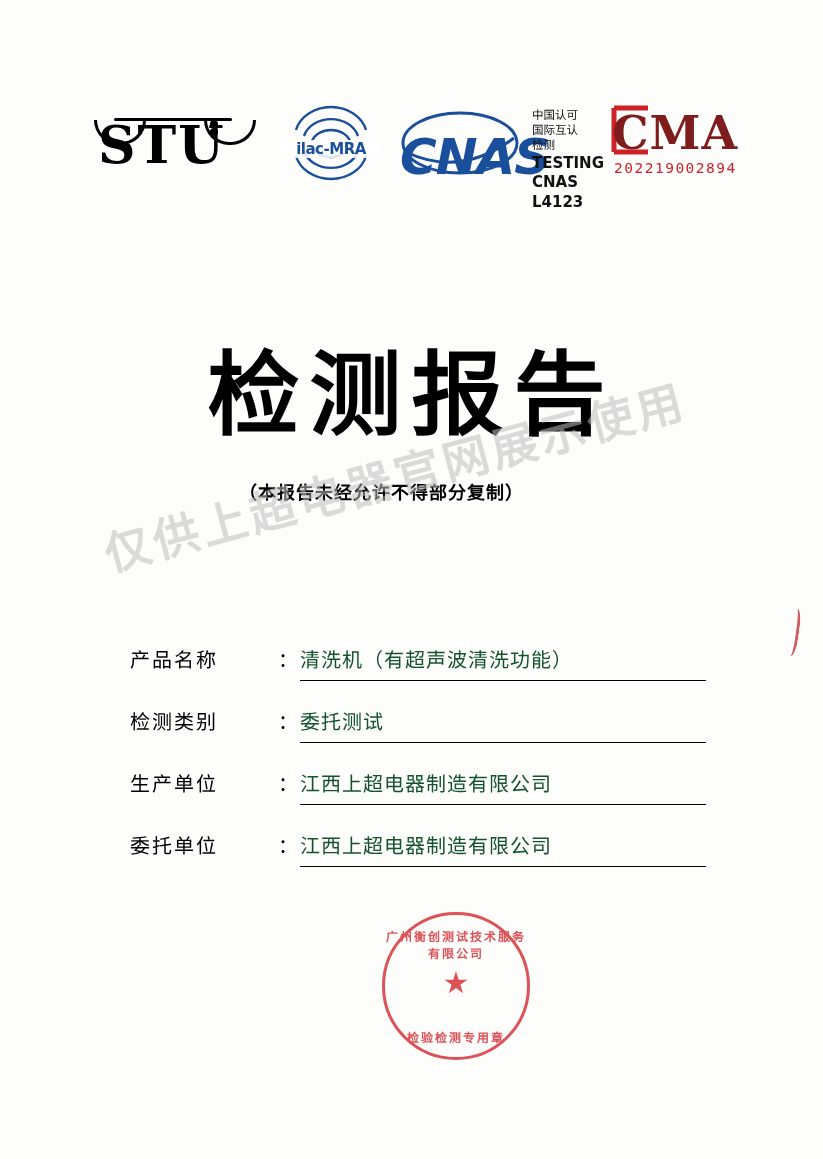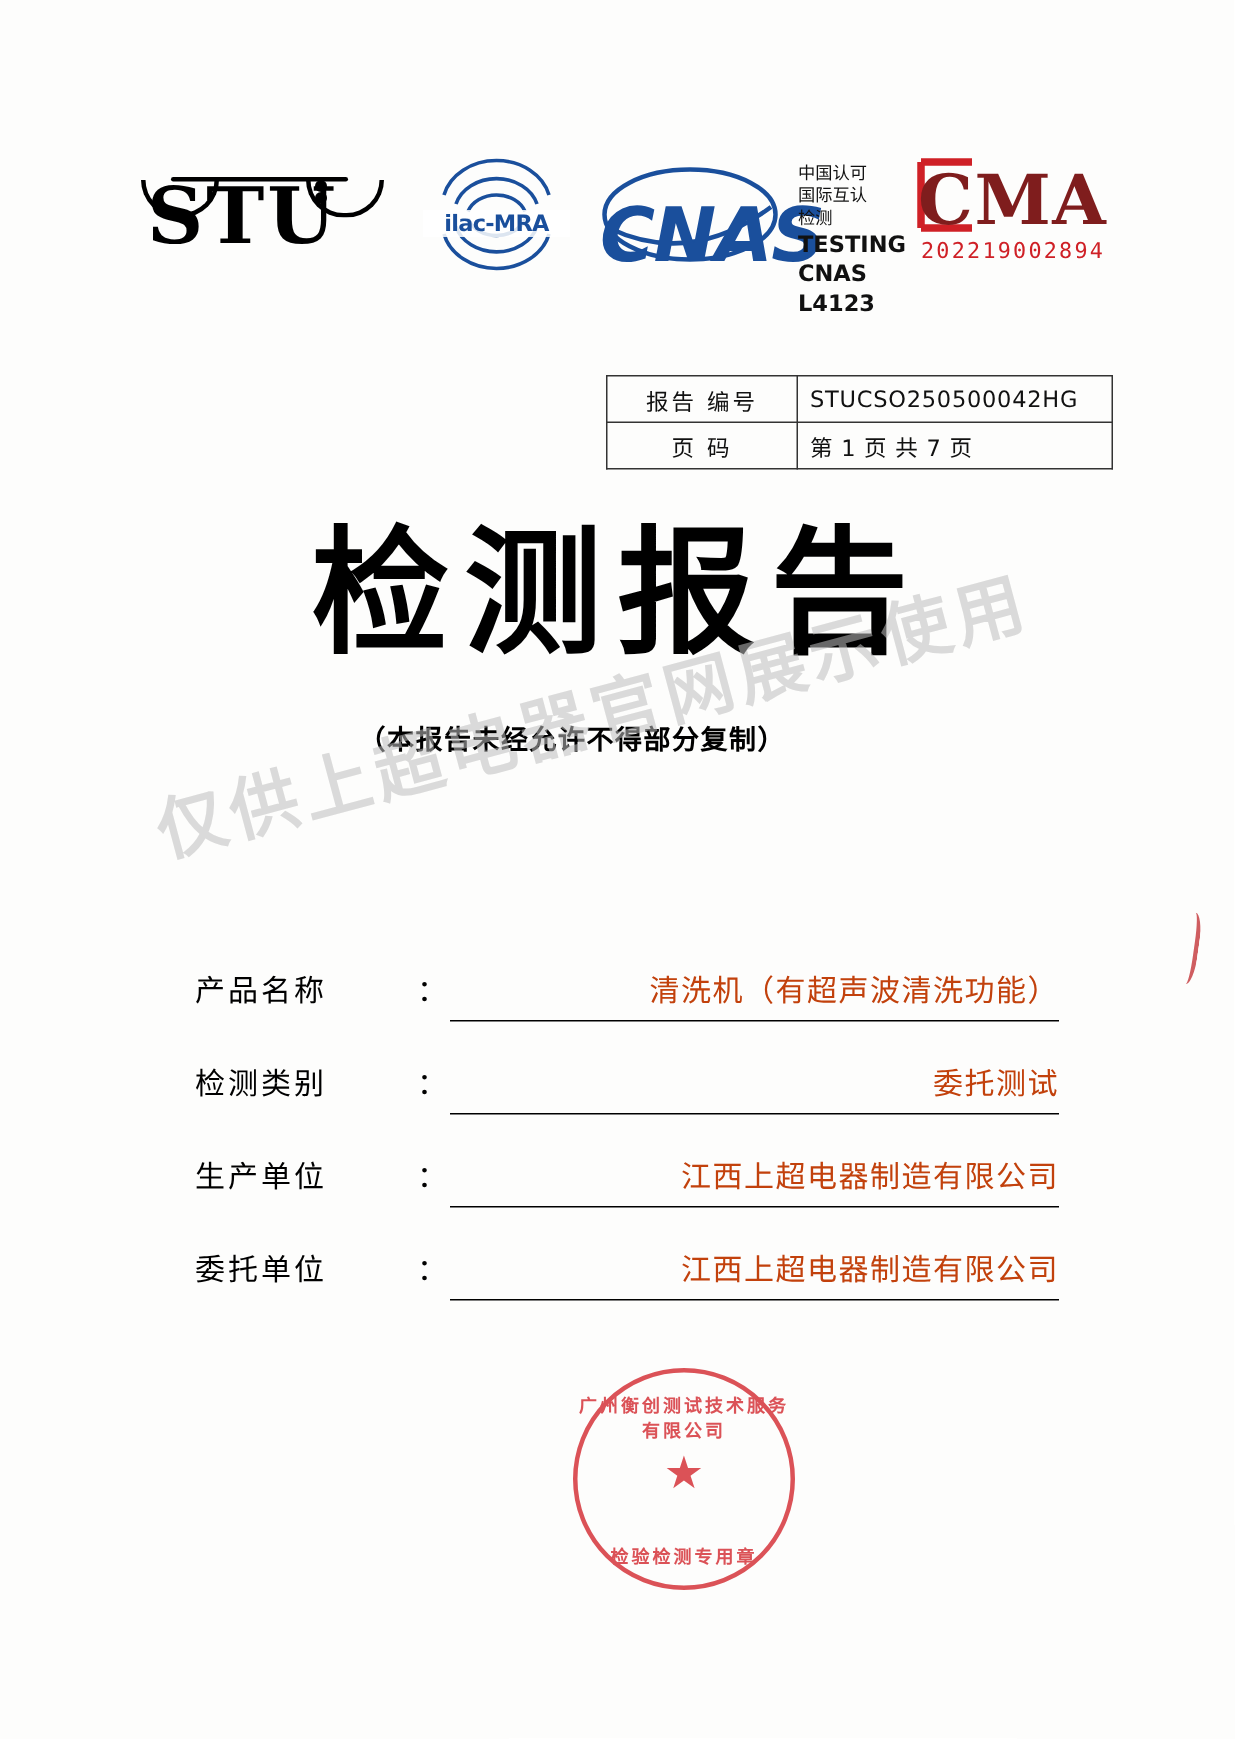--- a/index.html
+++ b/index.html
@@ -253,24 +253,24 @@
     left: 148px;
     top: 8px;
     font-size: 20px;
     color: #000;
   }
   .field-value {
     position: absolute;
     left: 170px;
     top: 8px;
     width: 406px;
-    text-align: right;
+    text-align: left;
     font-size: 20px;
     letter-spacing: 1px;
-    color: #c2410c;
+    color: #14532d;
     white-space: nowrap;
     font-family: Liberation Serif, serif;
   }
   .field-underline {
     position: absolute;
     left: 170px;
     top: 44px;
     width: 406px;
     border-bottom: 1.6px solid #000;
   }
@@ -403,32 +403,20 @@
       <svg width="148" height="56" viewBox="0 0 148 56" style="position:absolute;left:0;top:0">
         <path d="M6 6 L6 50" stroke="#cf2026" stroke-width="5" fill="none"></path>
         <path d="M6 6 L40 6" stroke="#cf2026" stroke-width="5" fill="none"></path>
         <path d="M6 50 L40 50" stroke="#cf2026" stroke-width="5" fill="none"></path>
       </svg>
       <div class="cma-text">CMA</div>
       <div class="cma-num">202219002894</div>
     </div>
   </div>
 
-  <table class="report-table">
-    <tbody>
-      <tr>
-        <td class="key">报告 编号</td>
-        <td class="val">STUCSO250500042HG</td>
-      </tr>
-      <tr>
-        <td class="key">页  码</td>
-        <td class="val">第 1 页 共 7 页</td>
-      </tr>
-    </tbody>
-  </table>
 
   <div class="doc-title">检测报告</div>
   <div class="doc-subtitle">（本报告未经允许不得部分复制）</div>
 
   <div class="watermark">仅供上超电器官网展示使用</div>
   <div class="margin-mark"></div>
 
   <div class="fields">
 
     <div class="field-row">

